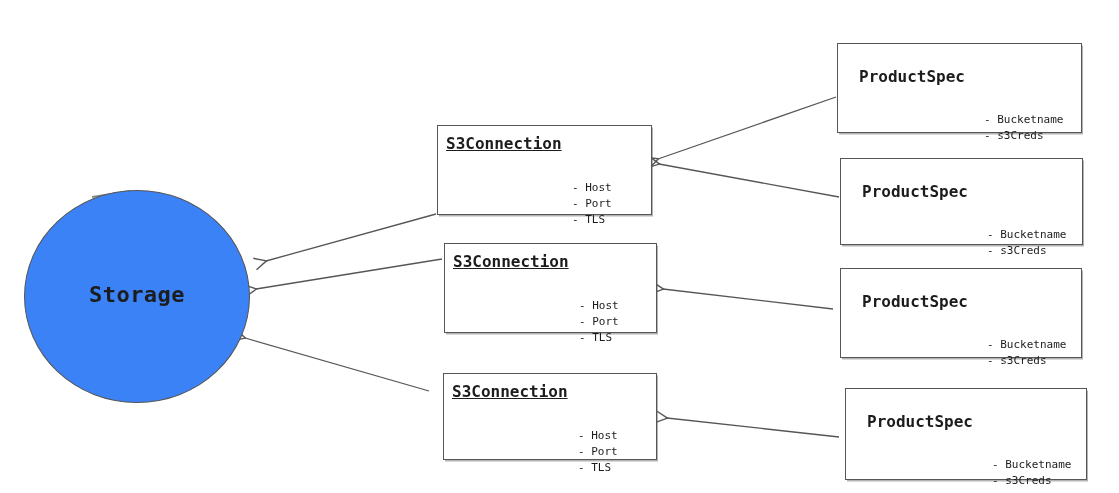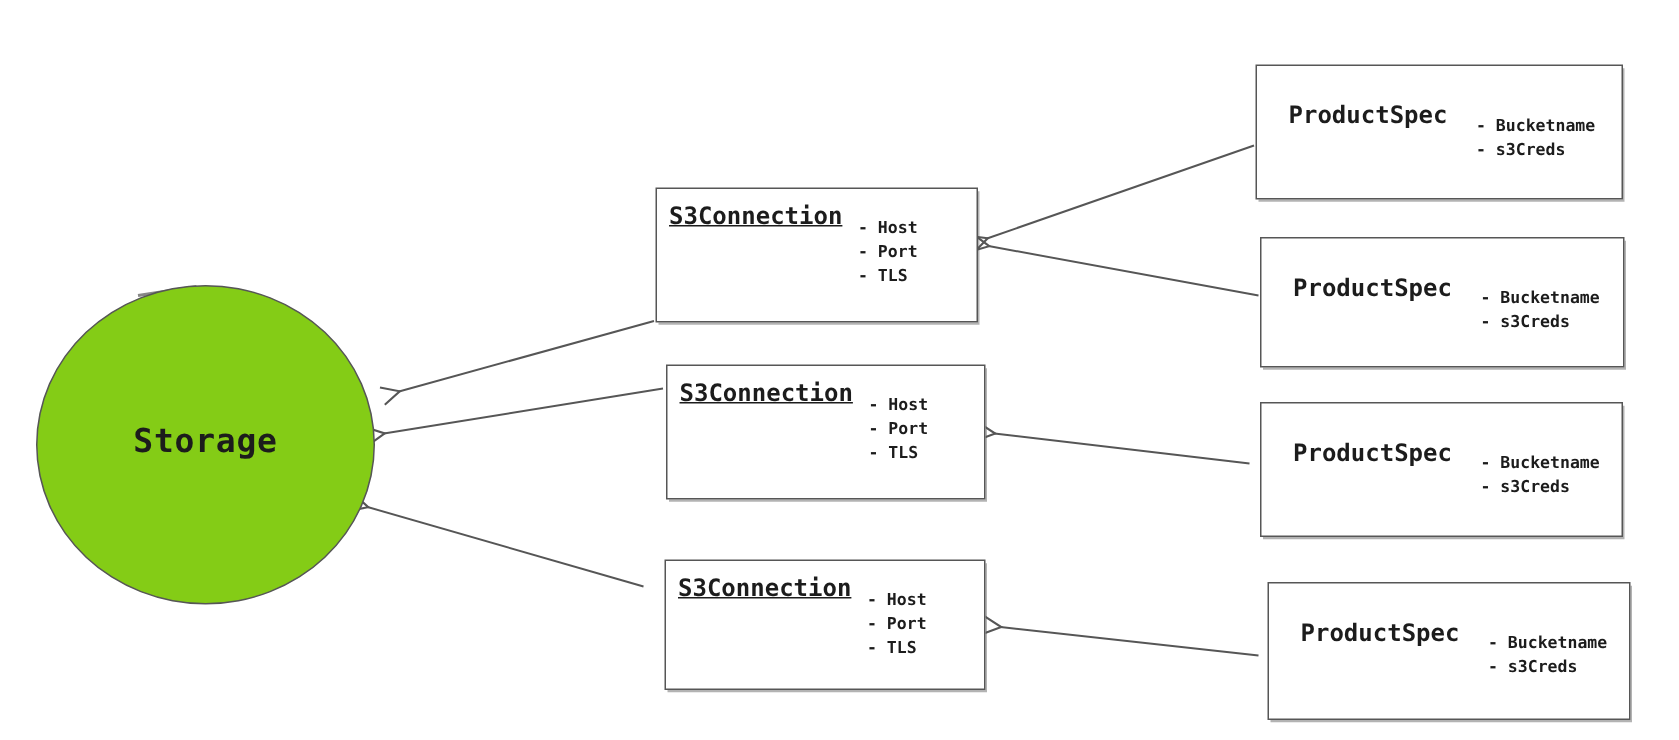--- a/index.html
+++ b/index.html
@@ -21,21 +21,21 @@
     height: 493px;
     pointer-events: none;
   }
 
   .storage-circle {
     position: absolute;
     left: 24px; top: 190px;
     width: 226px; height: 213px;
     border: 1.6px solid #565656;
     border-radius: 50%;
-    background: #84cc16;
+    background: #3b82f6;
     display: flex;
     align-items: center;
     justify-content: center;
   }
   .storage-label {
     font-size: 22px;
     font-weight: bold;
     color: #1c1c1c;
     letter-spacing: 0.5px;
     transform: translateY(-2px);
@@ -50,24 +50,25 @@
   .node-title {
     position: absolute;
     font-size: 16px;
     font-weight: bold;
     color: #1c1c1c;
     white-space: nowrap;
   }
   .node-attrs {
     position: absolute;
     font-size: 11px;
-    font-weight: bold;
+    font-weight: normal;
     color: #1c1c1c;
     line-height: 16px;
     white-space: nowrap;
+    margin-top: 36px;
   }
   .node-attrs span { display: block; }
 
   .s3-node .node-title { left: 8px; top: 8px; text-decoration: underline; }
   .s3-node .node-attrs { left: 134px; top: 18px; }
 
   .ps-node .node-title { left: 21px; top: 23px; }
   .ps-node .node-attrs { left: 146px; top: 32px; }
 
   

